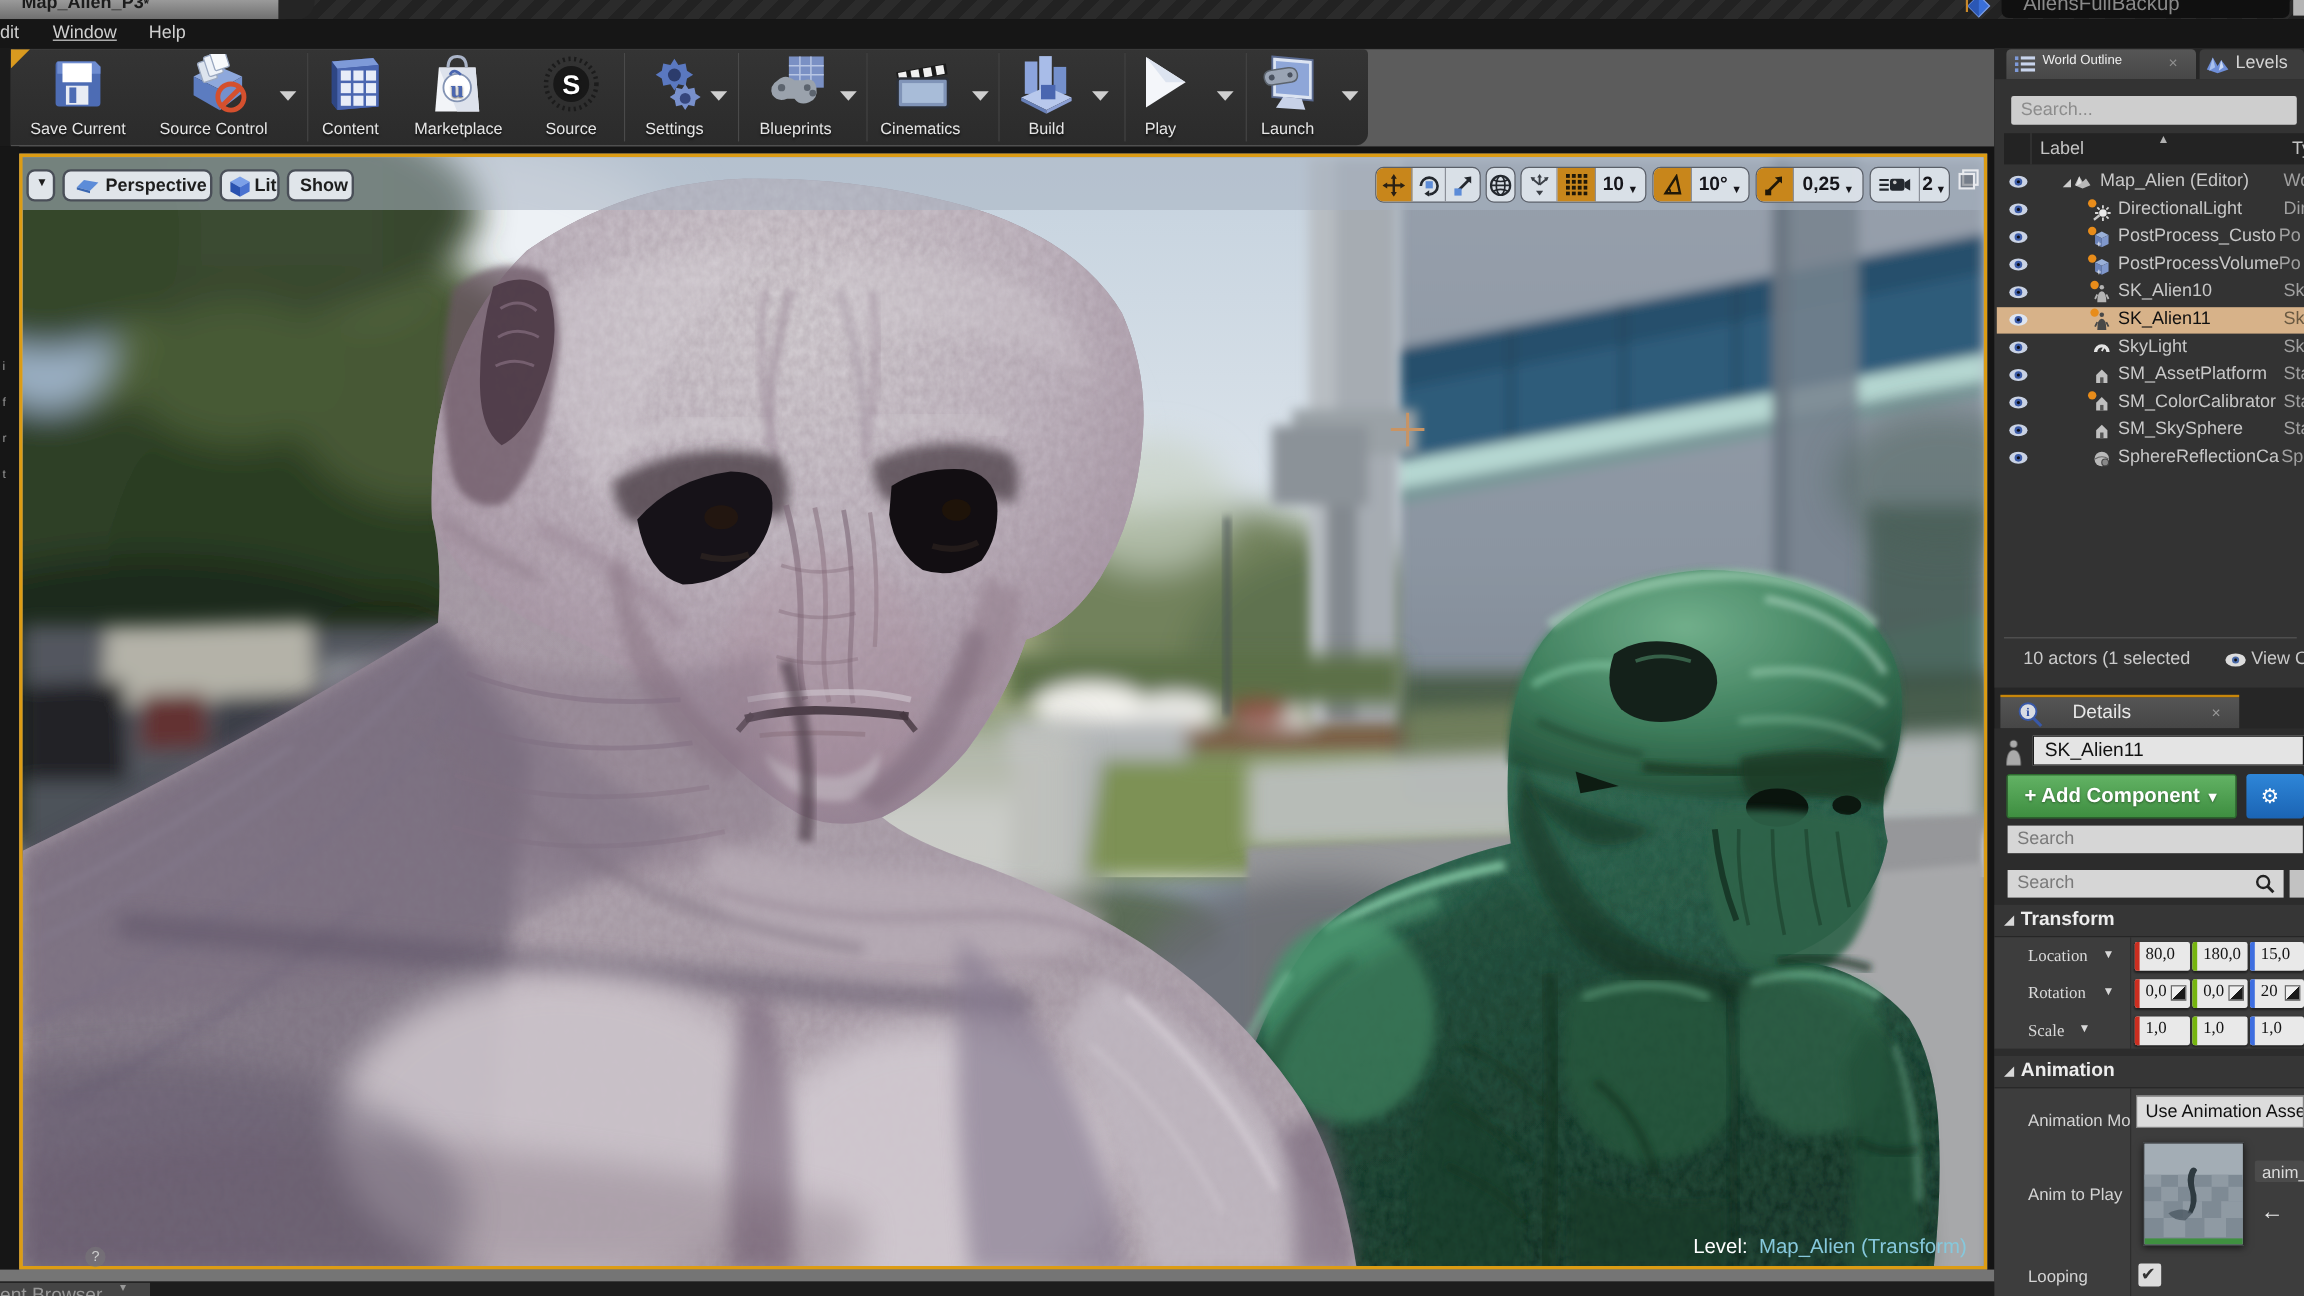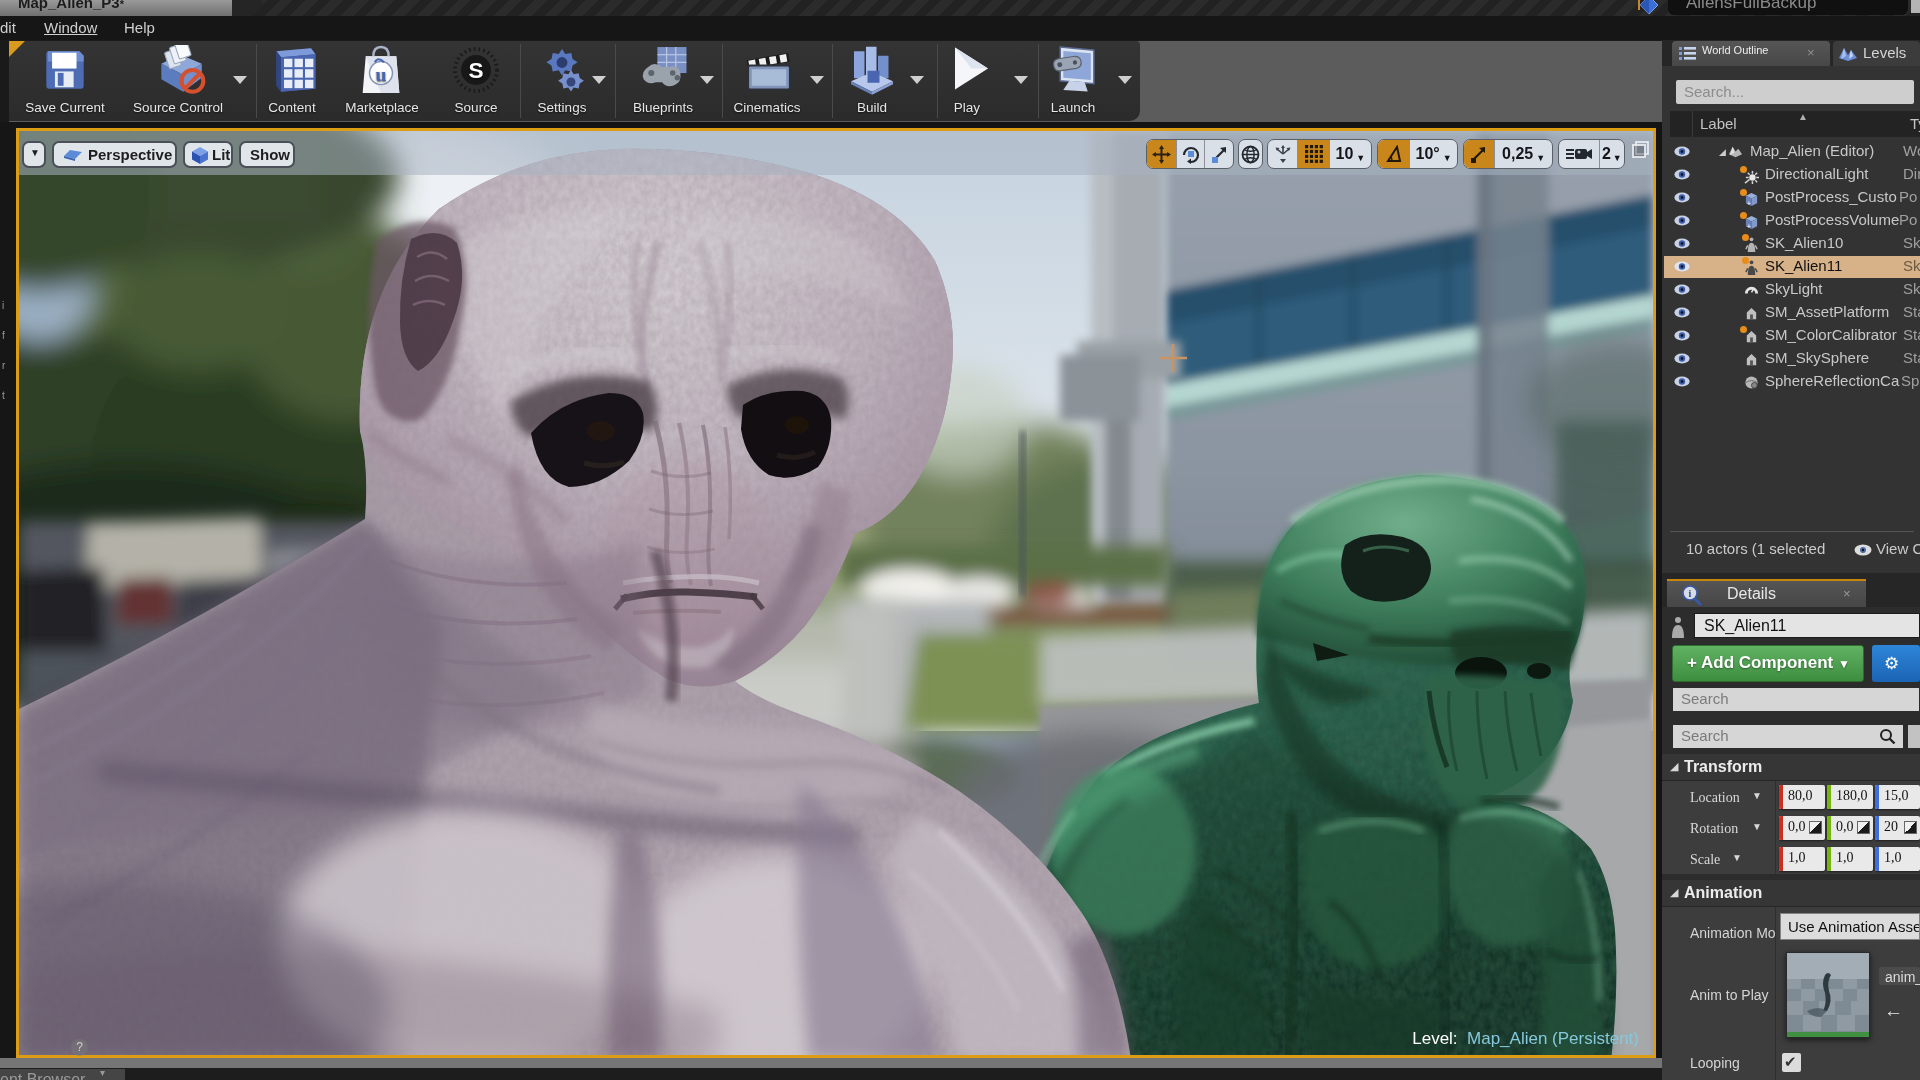--- a/index.html
+++ b/index.html
@@ -668,21 +668,21 @@
             </svg>
         </div>
         <div class="cell" style="width:25px;">2<span style="font-size:9px;margin-left:2px;margin-top:8px;">▼</span></div>
       </div>
       <svg class="abs" style="left:1612px;top:9px" width="19" height="19" viewBox="0 0 19 19">
           <rect x="5" y="2" width="12" height="12" fill="none" stroke="#e8eaee" stroke-width="1.8"></rect>
           <rect x="2" y="5" width="12" height="12" fill="rgba(40,45,55,0.35)" stroke="#e8eaee" stroke-width="1.8"></rect>
         </svg>
     </div>
 
-    <div class="abs" style="right:14px;top:898px;font-size:17px;color:#fff;">Level:&nbsp; <span style="color:#86c8dc;">Map_Alien (Persistent)</span></div>
+    <div class="abs" style="right:14px;top:898px;font-size:17px;color:#fff;">Level:&nbsp; <span style="color:#86c8dc;">Map_Alien (Transform)</span></div>
 
     <div class="abs" style="left:52px;top:908px;width:17px;height:17px;border-radius:50%;background:rgba(120,120,120,0.55);color:#cfcfcf;font-size:12px;text-align:center;line-height:17px;">?</div>
   </div>
 
   <div class="abs" id="rightpanel" style="left:1662px;top:40px;width:258px;height:1040px;background:#262626;">
 
     <div class="abs" style="left:10px;top:1px;width:158px;height:25px;background:linear-gradient(#565656,#474747);border-radius:4px 4px 0 0;">
       <svg class="abs" style="left:7px;top:5px" width="17" height="16" viewBox="0 0 17 16">
         <rect x="0" y="1" width="3" height="3" fill="#7e9ad8"></rect>
           <rect x="0" y="6" width="3" height="3" fill="#7e9ad8"></rect>

